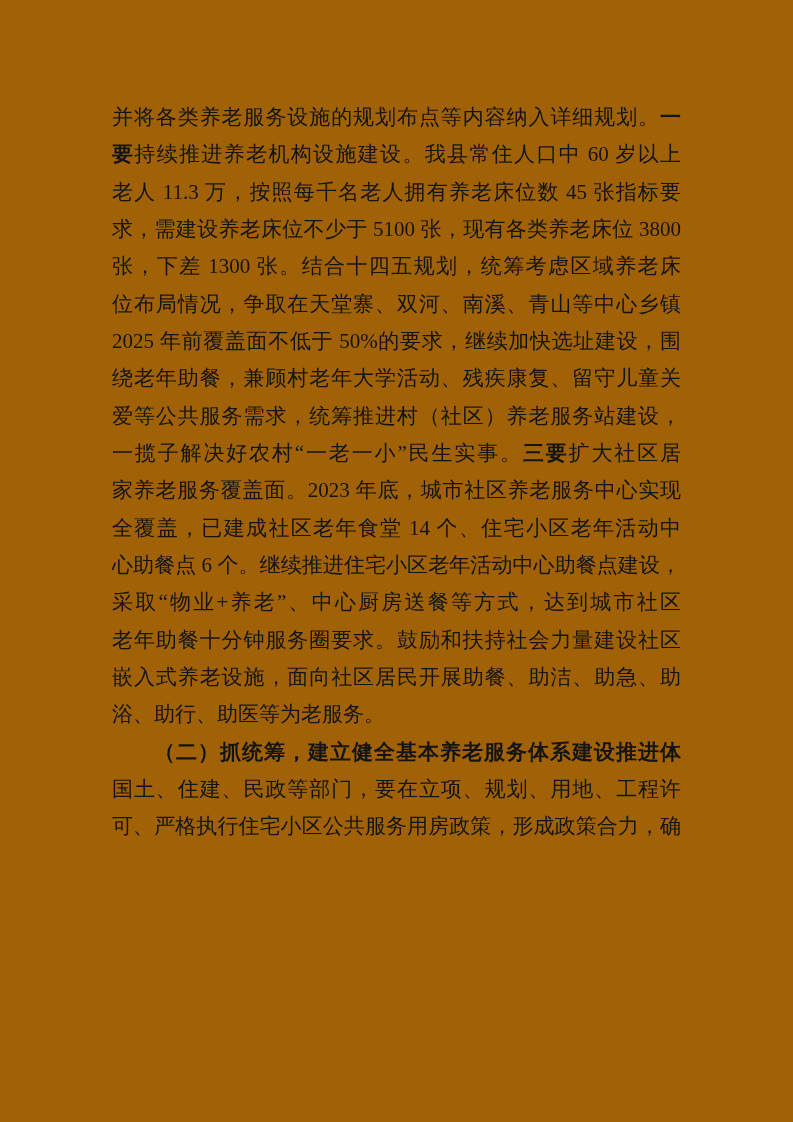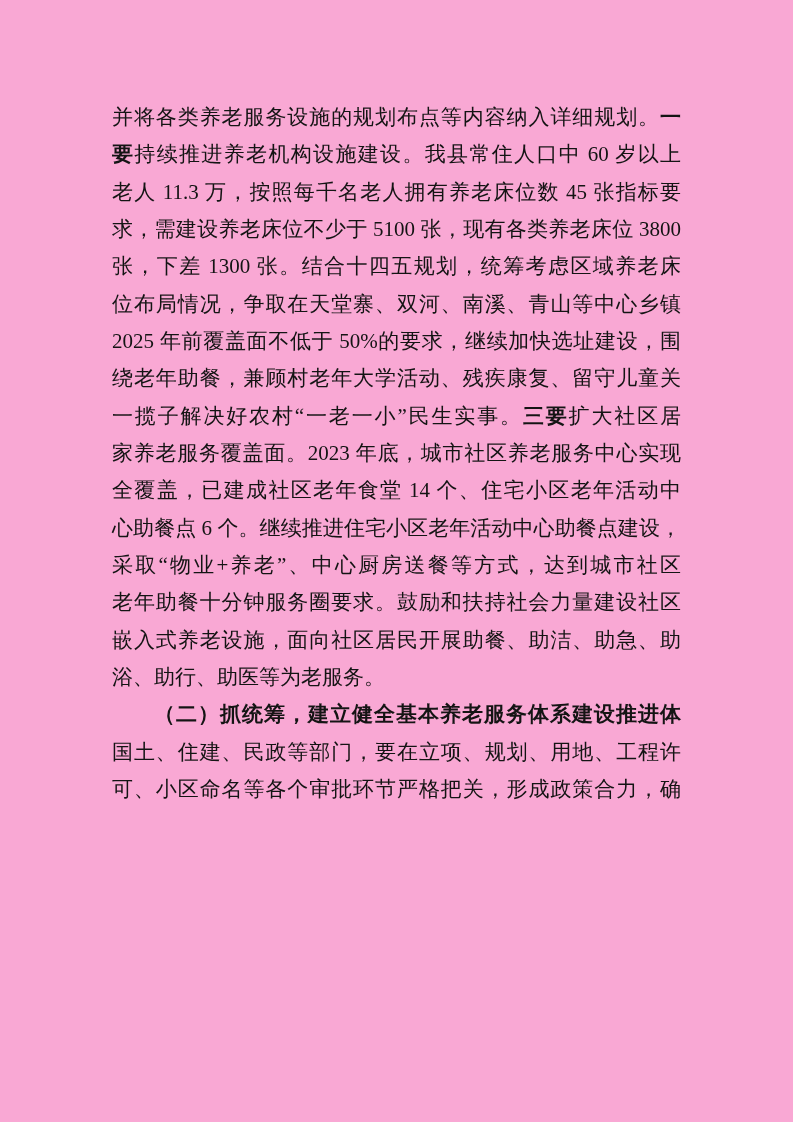--- a/index.html
+++ b/index.html
@@ -9,21 +9,21 @@
   }
   body {
     width: 793px;
     height: 1122px;
     overflow: hidden;
   }
   .page {
     position: relative;
     width: 793px;
     height: 1122px;
-    background: #f9a8d4;
+    background: #a16207;
     font-family: "Liberation Serif", "DejaVu Serif", serif;
   }
   .text-block {
     position: absolute;
     left: 112px;
     top: 99px;
     width: 569px;
     color: #141414;
   }
   .doc-line {
@@ -50,25 +50,26 @@
 <div class="page">
   <div class="text-block" id="text-block" style="color: rgb(20, 20, 20);">
       <div class="doc-line"><span class="run">并将各类养老服务设施的规划布点等内容纳入详细规划。</span><span class="run-bold">一</span></div>
       <div class="doc-line"><span class="run-bold">要</span><span class="run">持续推进养老机构设施建设。我县常住人口中 60 岁以上</span></div>
       <div class="doc-line"><span class="run">老人 11.3 万，按照每千名老人拥有养老床位数 45 张指标要</span></div>
       <div class="doc-line"><span class="run">求，需建设养老床位不少于 5100 张，现有各类养老床位 3800</span></div>
       <div class="doc-line"><span class="run">张，下差 1300 张。结合十四五规划，统筹考虑区域养老床</span></div>
       <div class="doc-line"><span class="run">位布局情况，争取在天堂寨、双河、南溪、青山等中心乡镇</span></div>
       <div class="doc-line"><span class="run">2025 年前覆盖面不低于 50%的要求，继续加快选址建设，围</span></div>
       <div class="doc-line"><span class="run">绕老年助餐，兼顾村老年大学活动、残疾康复、留守儿童关</span></div>
+      <div class="doc-line"><span class="run">爱等公共服务需求，统筹推进村（社区）养老服务站建设，</span></div>
       <div class="doc-line"><span class="run">一揽子解决好农村“一老一小”民生实事。</span><span class="run-bold">三要</span><span class="run">扩大社区居</span></div>
       <div class="doc-line"><span class="run">家养老服务覆盖面。2023 年底，城市社区养老服务中心实现</span></div>
       <div class="doc-line"><span class="run">全覆盖，已建成社区老年食堂 14 个、住宅小区老年活动中</span></div>
       <div class="doc-line"><span class="run">心助餐点 6 个。继续推进住宅小区老年活动中心助餐点建设，</span></div>
       <div class="doc-line"><span class="run">采取“物业+养老”、中心厨房送餐等方式，达到城市社区</span></div>
       <div class="doc-line"><span class="run">老年助餐十分钟服务圈要求。鼓励和扶持社会力量建设社区</span></div>
       <div class="doc-line"><span class="run">嵌入式养老设施，面向社区居民开展助餐、助洁、助急、助</span></div>
       <div class="doc-line para-end"><span class="run">浴、助行、助医等为老服务。</span></div>
       <div class="doc-line indent"><span class="run-bold">（二）抓统筹，建立健全基本养老服务体系建设推进体</span></div>
       <div class="doc-line"><span class="run">国土、住建、民政等部门，要在立项、规划、用地、工程许</span></div>
-      <div class="doc-line"><span class="run">可、小区命名等各个审批环节严格把关，形成政策合力，确</span></div>
+      <div class="doc-line"><span class="run">可、严格执行住宅小区公共服务用房政策，形成政策合力，确</span></div>
     </div>
 </div>
 
 </body></html>

